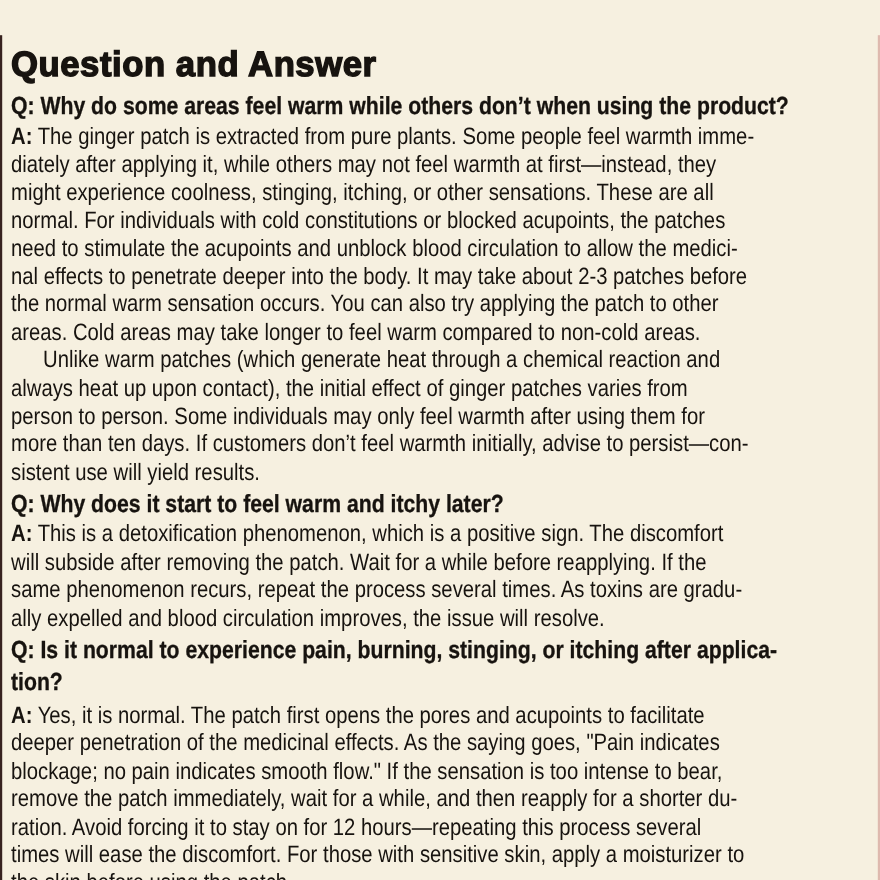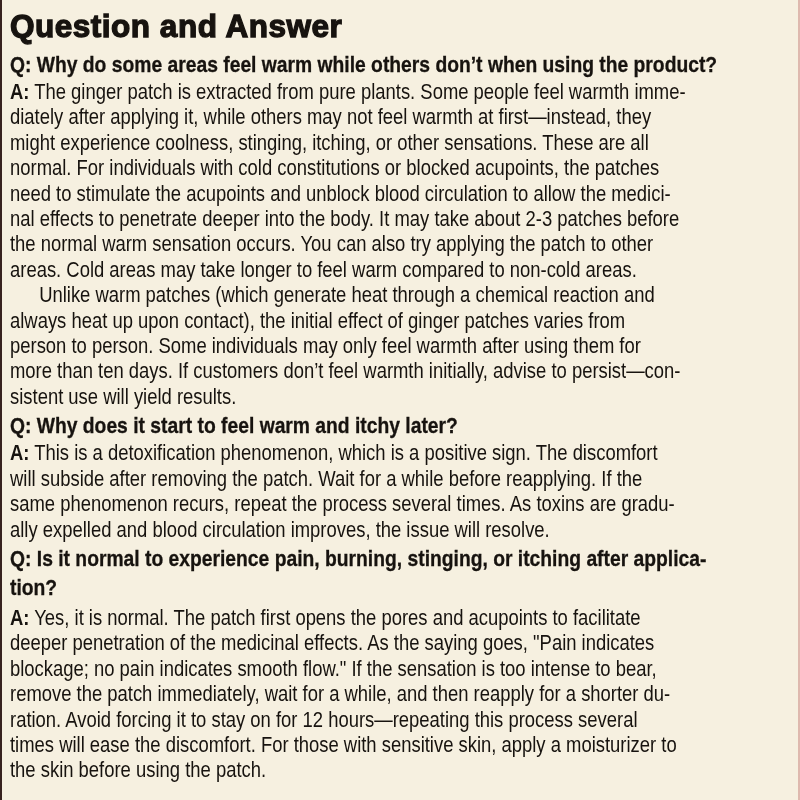--- a/index.html
+++ b/index.html
@@ -6,20 +6,21 @@
     margin: 0; padding: 0;
     width: 800px; height: 800px;
     overflow: hidden;
     background: #f6f0e0;
   }
   .page {
     position: relative;
     width: 800px; height: 752px;
     font-family: "Liberation Sans", "DejaVu Sans", sans-serif;
     color: #17130f;
+    margin-top: 32px;
   }
   .edge-left {
     position: absolute; left: 0; top: 0;
     width: 2px; height: 800px;
     background: #37221f;
   }
   .edge-right {
     position: absolute; right: 0; top: 0;
     width: 2px; height: 800px;
     background: #deb9ae;

